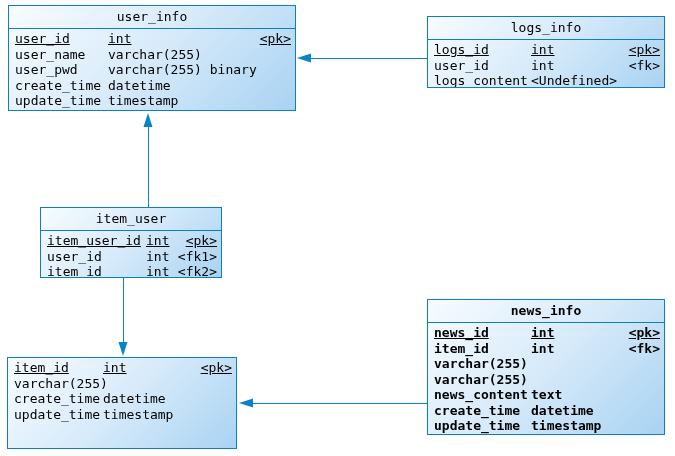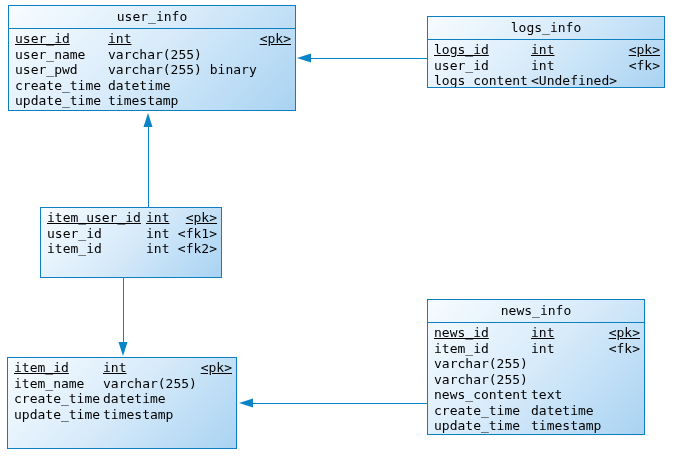--- a/index.html
+++ b/index.html
@@ -81,39 +81,40 @@
     </div>
     <div class="entity" style="left: 427px; top: 16px; width: 238px; height: 72px;">
       <div class="entity-title">logs_info</div>
       <div class="entity-body">
         <div class="col-row pk"><span class="c-name" style="width: 97px;">logs_id</span><span class="c-type">int</span><span class="c-key">&lt;pk&gt;</span></div>
         <div class="col-row"><span class="c-name" style="width: 97px;">user_id</span><span class="c-type">int</span><span class="c-key">&lt;fk&gt;</span></div>
         <div class="col-row"><span class="c-name" style="width: 97px;">logs_content</span><span class="c-type">&lt;Undefined&gt;</span><span class="c-key"></span></div>
       </div>
     </div>
     <div class="entity" style="left: 40px; top: 207px; width: 182px; height: 71px;">
+      <div class="entity-title">item_user</div>
       <div class="entity-body">
         <div class="col-row pk"><span class="c-name" style="width: 99px;">item_user_id</span><span class="c-type">int</span><span class="c-key">&lt;pk&gt;</span></div>
         <div class="col-row"><span class="c-name" style="width: 99px;">user_id</span><span class="c-type">int</span><span class="c-key">&lt;fk1&gt;</span></div>
         <div class="col-row"><span class="c-name" style="width: 99px;">item_id</span><span class="c-type">int</span><span class="c-key">&lt;fk2&gt;</span></div>
       </div>
     </div>
-    <div class="entity" style="left: 427px; top: 299px; width: 218px; height: 136px;">
+    <div class="entity" style="left: 427px; top: 299px; width: 238px; height: 136px; font-weight: bold;">
       <div class="entity-title">news_info</div>
       <div class="entity-body">
         <div class="col-row pk"><span class="c-name" style="width: 97px;">news_id</span><span class="c-type">int</span><span class="c-key">&lt;pk&gt;</span></div>
         <div class="col-row"><span class="c-name" style="width: 97px;">item_id</span><span class="c-type">int</span><span class="c-key">&lt;fk&gt;</span></div>
         <div class="col-row"><span class="c-type">varchar(255)</span><span class="c-key"></span></div>
         <div class="col-row"><span class="c-type">varchar(255)</span><span class="c-key"></span></div>
         <div class="col-row"><span class="c-name" style="width: 97px;">news_content</span><span class="c-type">text</span><span class="c-key"></span></div>
         <div class="col-row"><span class="c-name" style="width: 97px;">create_time</span><span class="c-type">datetime</span><span class="c-key"></span></div>
         <div class="col-row"><span class="c-name" style="width: 97px;">update_time</span><span class="c-type">timestamp</span><span class="c-key"></span></div>
       </div>
     </div>
     <div class="entity" style="left: 7px; top: 357px; width: 230px; height: 92px;">
       <div class="entity-body">
         <div class="col-row pk"><span class="c-name" style="width: 89px;">item_id</span><span class="c-type">int</span><span class="c-key">&lt;pk&gt;</span></div>
-        <div class="col-row"><span class="c-name" style="width: 89px;">item_name</span><span class="c-type">varchar(255)</span><span class="c-key"></span></div>
+        <div class="col-row"><span class="c-type">varchar(255)</span><span class="c-key"></span></div>
         <div class="col-row"><span class="c-name" style="width: 89px;">create_time</span><span class="c-type">datetime</span><span class="c-key"></span></div>
         <div class="col-row"><span class="c-name" style="width: 89px;">update_time</span><span class="c-type">timestamp</span><span class="c-key"></span></div>
       </div>
     </div>
   </div>
 
 </body></html>

